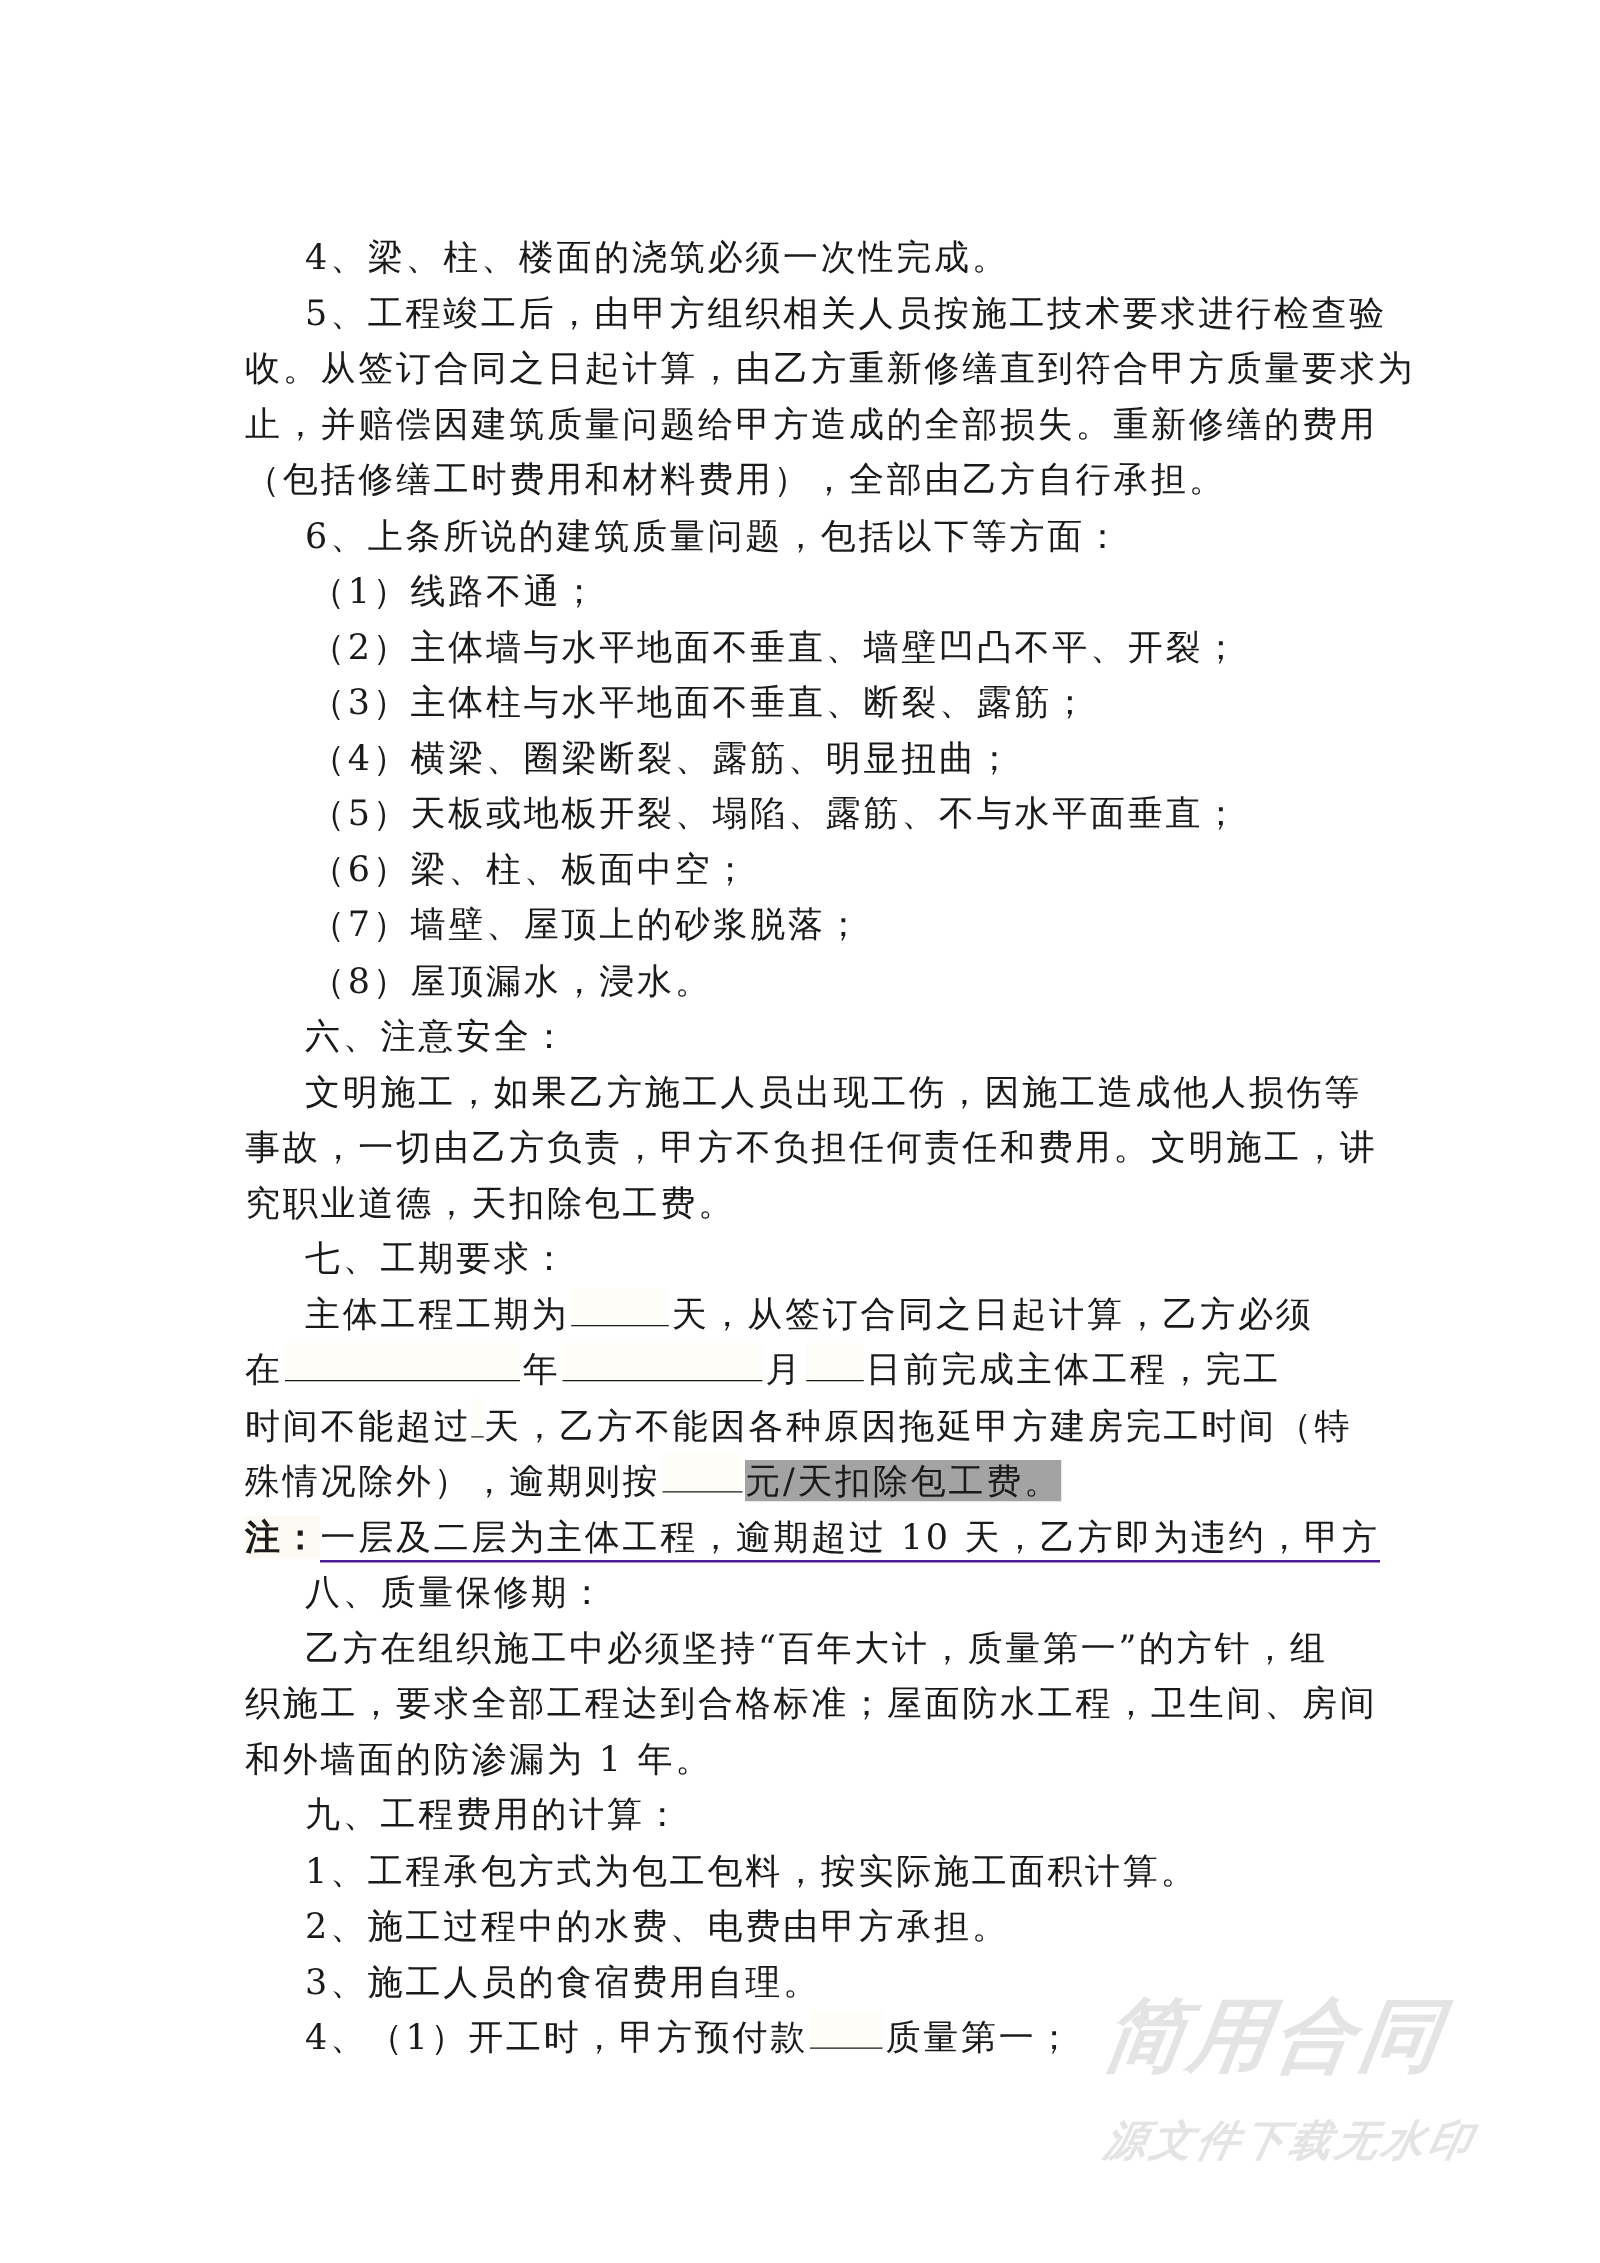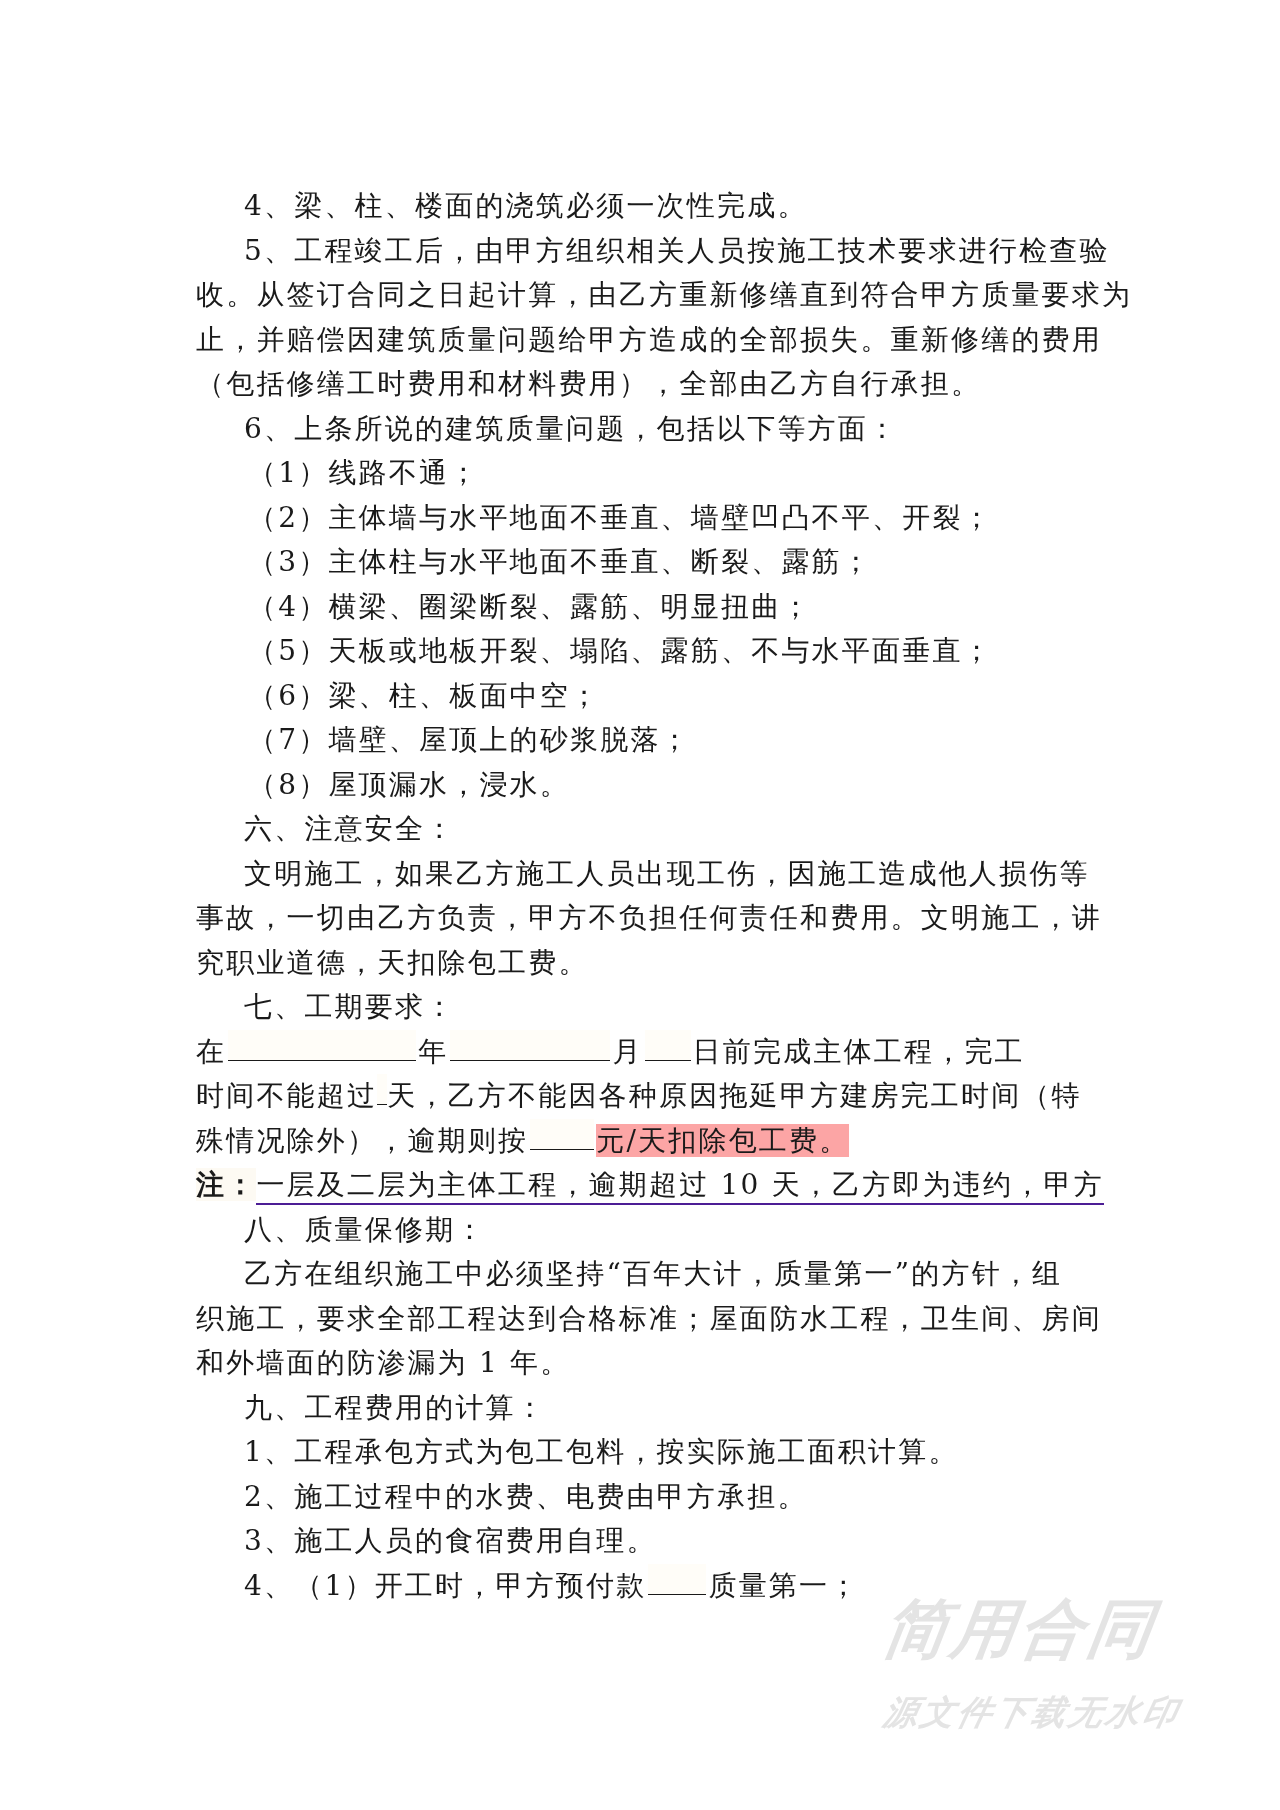--- a/index.html
+++ b/index.html
@@ -6,21 +6,21 @@
     body { width: 1280px; height: 1810px; position: relative; overflow: hidden;
            font-family: "DejaVu Serif", "Liberation Serif", serif; color: #1a1a1a; }
     .page { position: absolute; left: 196px; top: 160px; width: 900px; margin-top: 24px; }
     .line { font-size: 28px; line-height: 44.5px; height: 44.5px; white-space: nowrap;
             letter-spacing: 2.2px; }
     .indent { padding-left: 48px; }
     .indent-item { padding-left: 52px; }
     .blank { display: inline-block; border-bottom: 1.5px solid #1a1a1a; height: 30px; vertical-align: baseline; margin: 0 2px; background: #fffdf8; }
     .note-label { font-weight: bold; background: #fdfaf3; }
     .ul { border-bottom: 2px solid #4c1d95; padding-bottom: 2px; }
-    .hl { background: #fca5a5; }
+    .hl { background: #a3a3a3; }
     .watermark { position: absolute; left: 884px; top: 1590px; color: #e4e4e4; font-family: "DejaVu Sans", sans-serif;
                  font-weight: bold; font-style: italic; user-select: none; }
     .wm-main { font-size: 64px; letter-spacing: 4px; line-height: 78px; transform: skewX(-8deg); }
     .wm-sub { font-size: 34px; letter-spacing: 3px; margin-top: 22px; transform: skewX(-12deg); }
   </style>
 </head>
 <body>
 
 <div class="page">
   <div class="line indent">4、梁、柱、楼面的浇筑必须一次性完成。</div>
@@ -41,20 +41,23 @@
     <div class="line indent-item">（7）墙壁、屋顶上的砂浆脱落；</div>
     <div class="line indent-item">（8）屋顶漏水，浸水。</div>
   </div>
 
   <div class="line indent">六、注意安全：</div>
   <div class="line indent">文明施工，如果乙方施工人员出现工伤，因施工造成他人损伤等</div>
   <div class="line">事故，一切由乙方负责，甲方不负担任何责任和费用。文明施工，讲</div>
   <div class="line">究职业道德，天扣除包工费。</div>
 
   <div class="line indent">七、工期要求：</div>
+  <div class="line indent">
+    <span>主体工程工期为</span><span class="blank" style="width:78px"></span><span>天，从签订合同之日起计算，乙方必须</span>
+  </div>
   <div class="line">
     <span>在</span><span class="blank" style="width:188px"></span><span>年</span><span class="blank" style="width:160px"></span><span>月</span><span class="blank" style="width:46px"></span><span>日前完成主体工程，完工</span>
   </div>
   <div class="line">
     <span>时间不能超过</span><span class="blank" style="width:10px;margin:0"></span><span>天，乙方不能因各种原因拖延甲方建房完工时间（特</span>
   </div>
   <div class="line">
     <span>殊情况除外），逾期则按</span><span class="blank" style="width:64px"></span><span class="hl">元/天扣除包工费。</span>
   </div>
   <div class="line">

